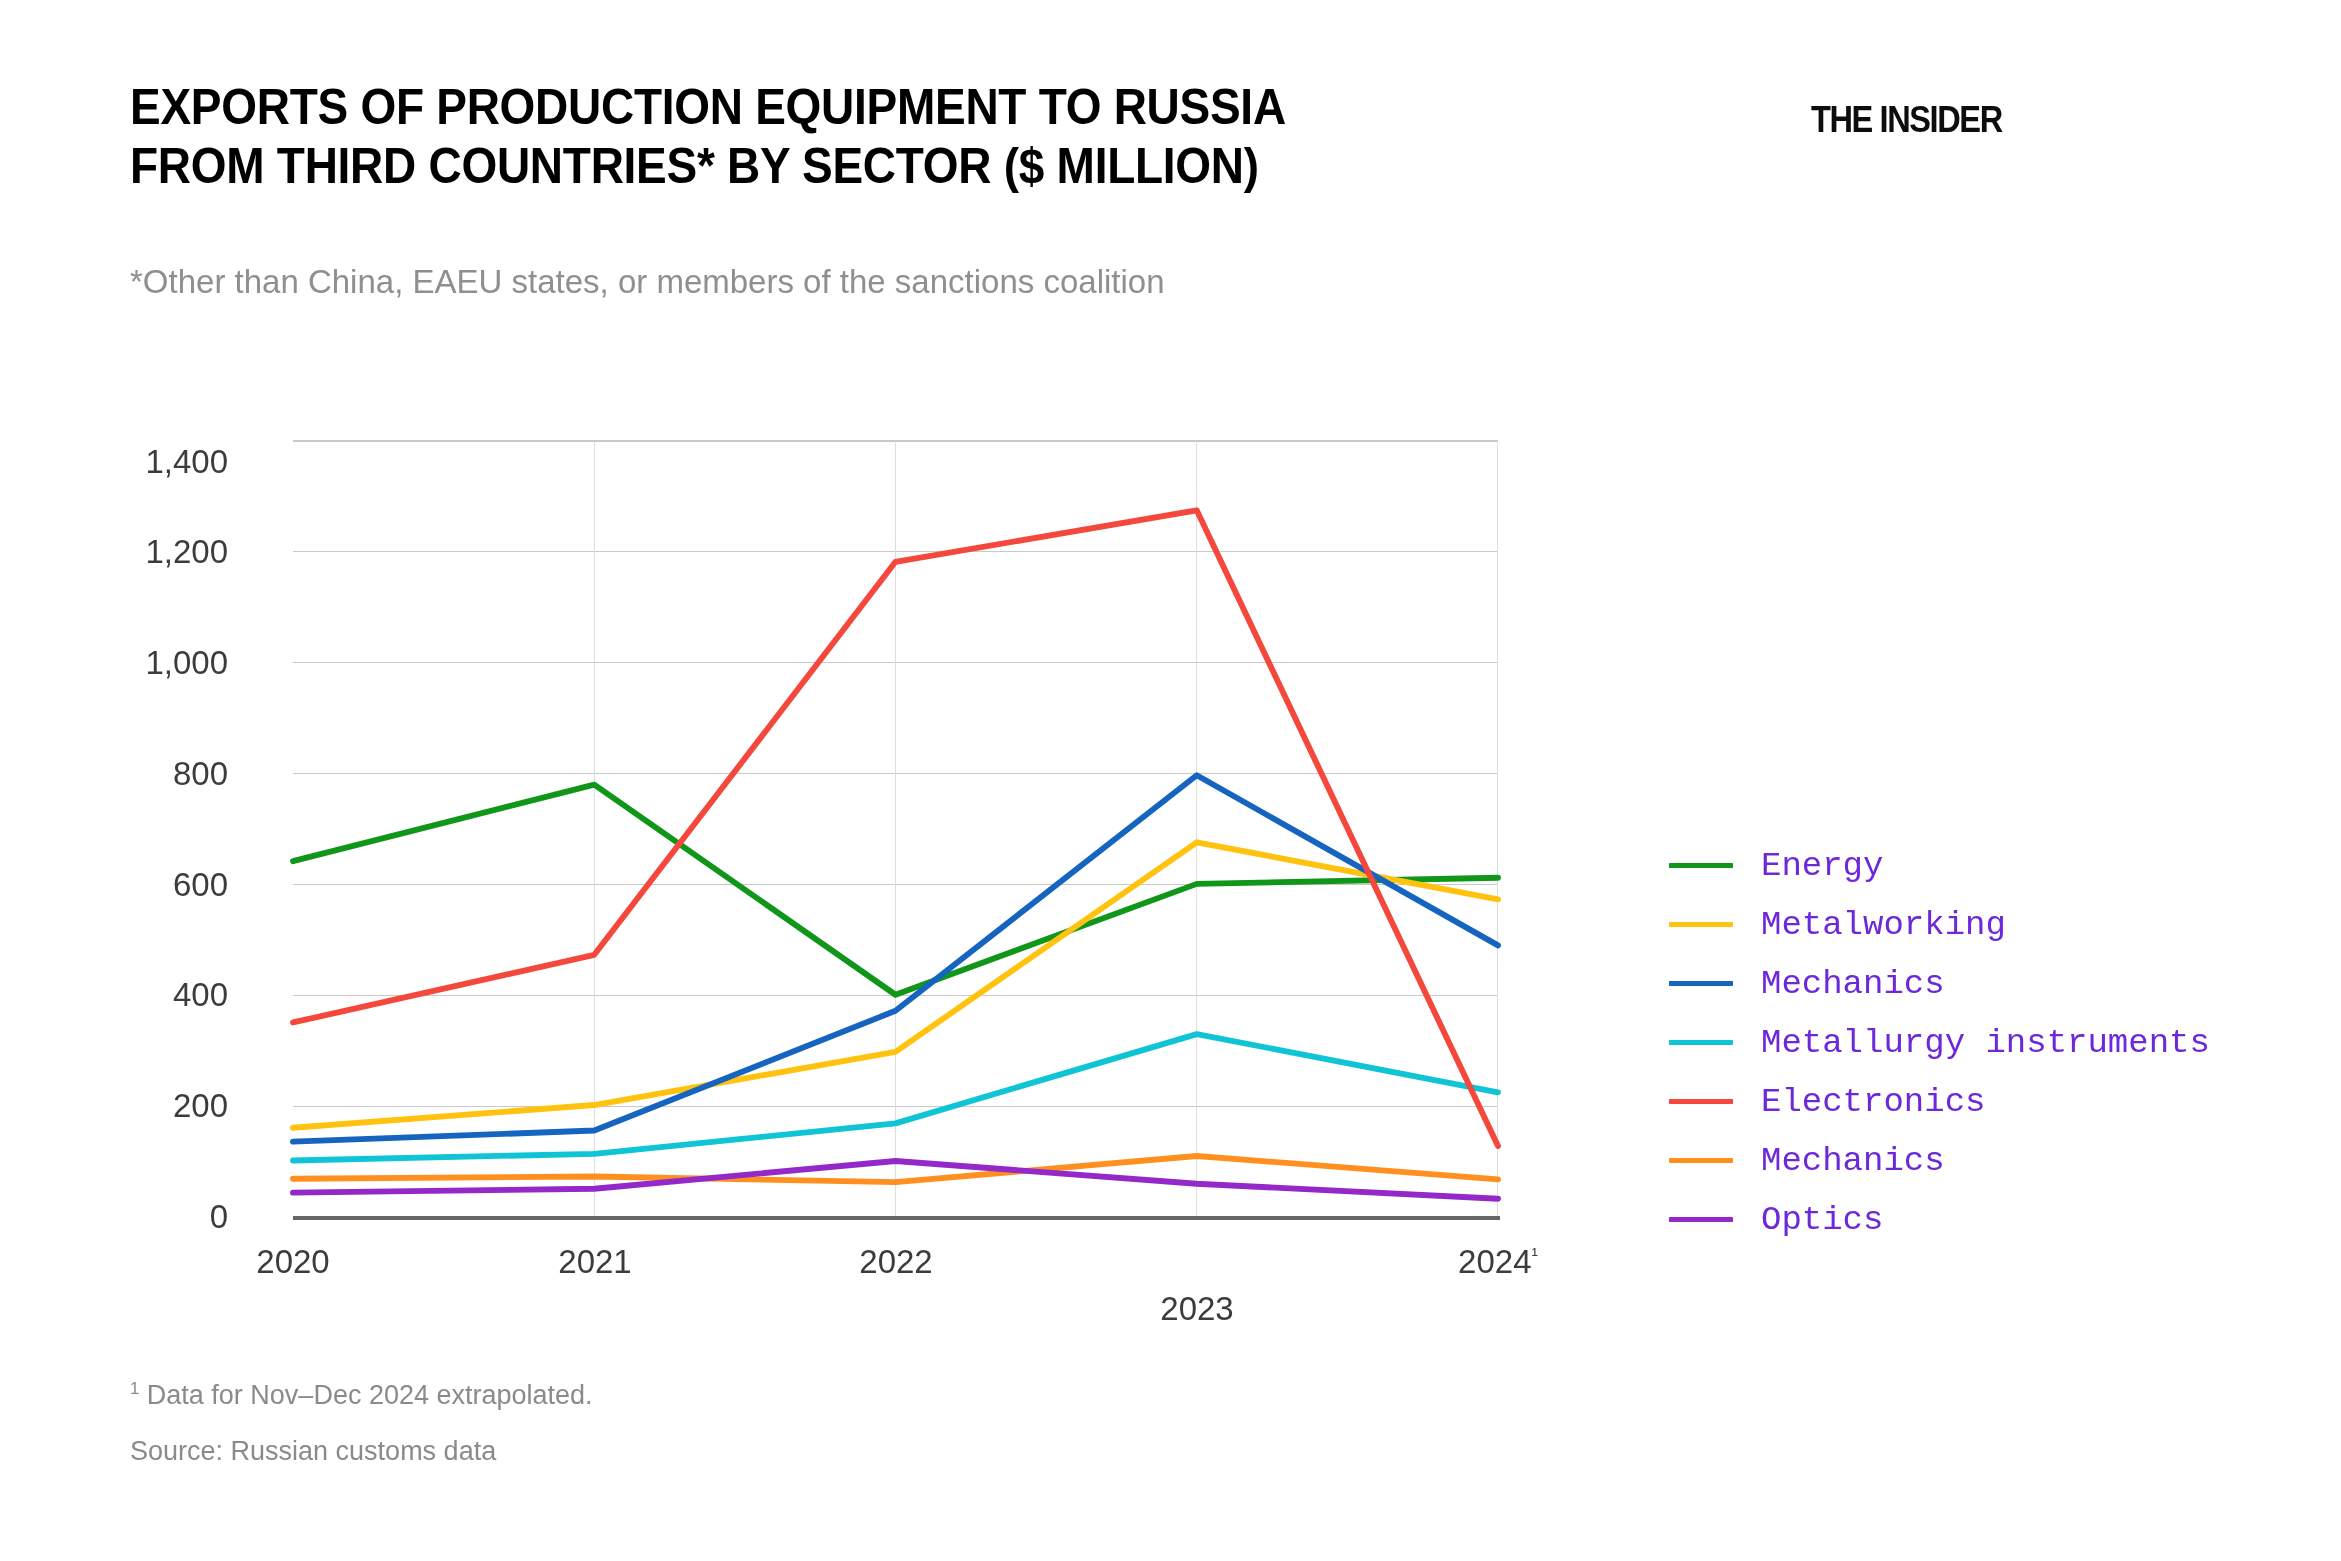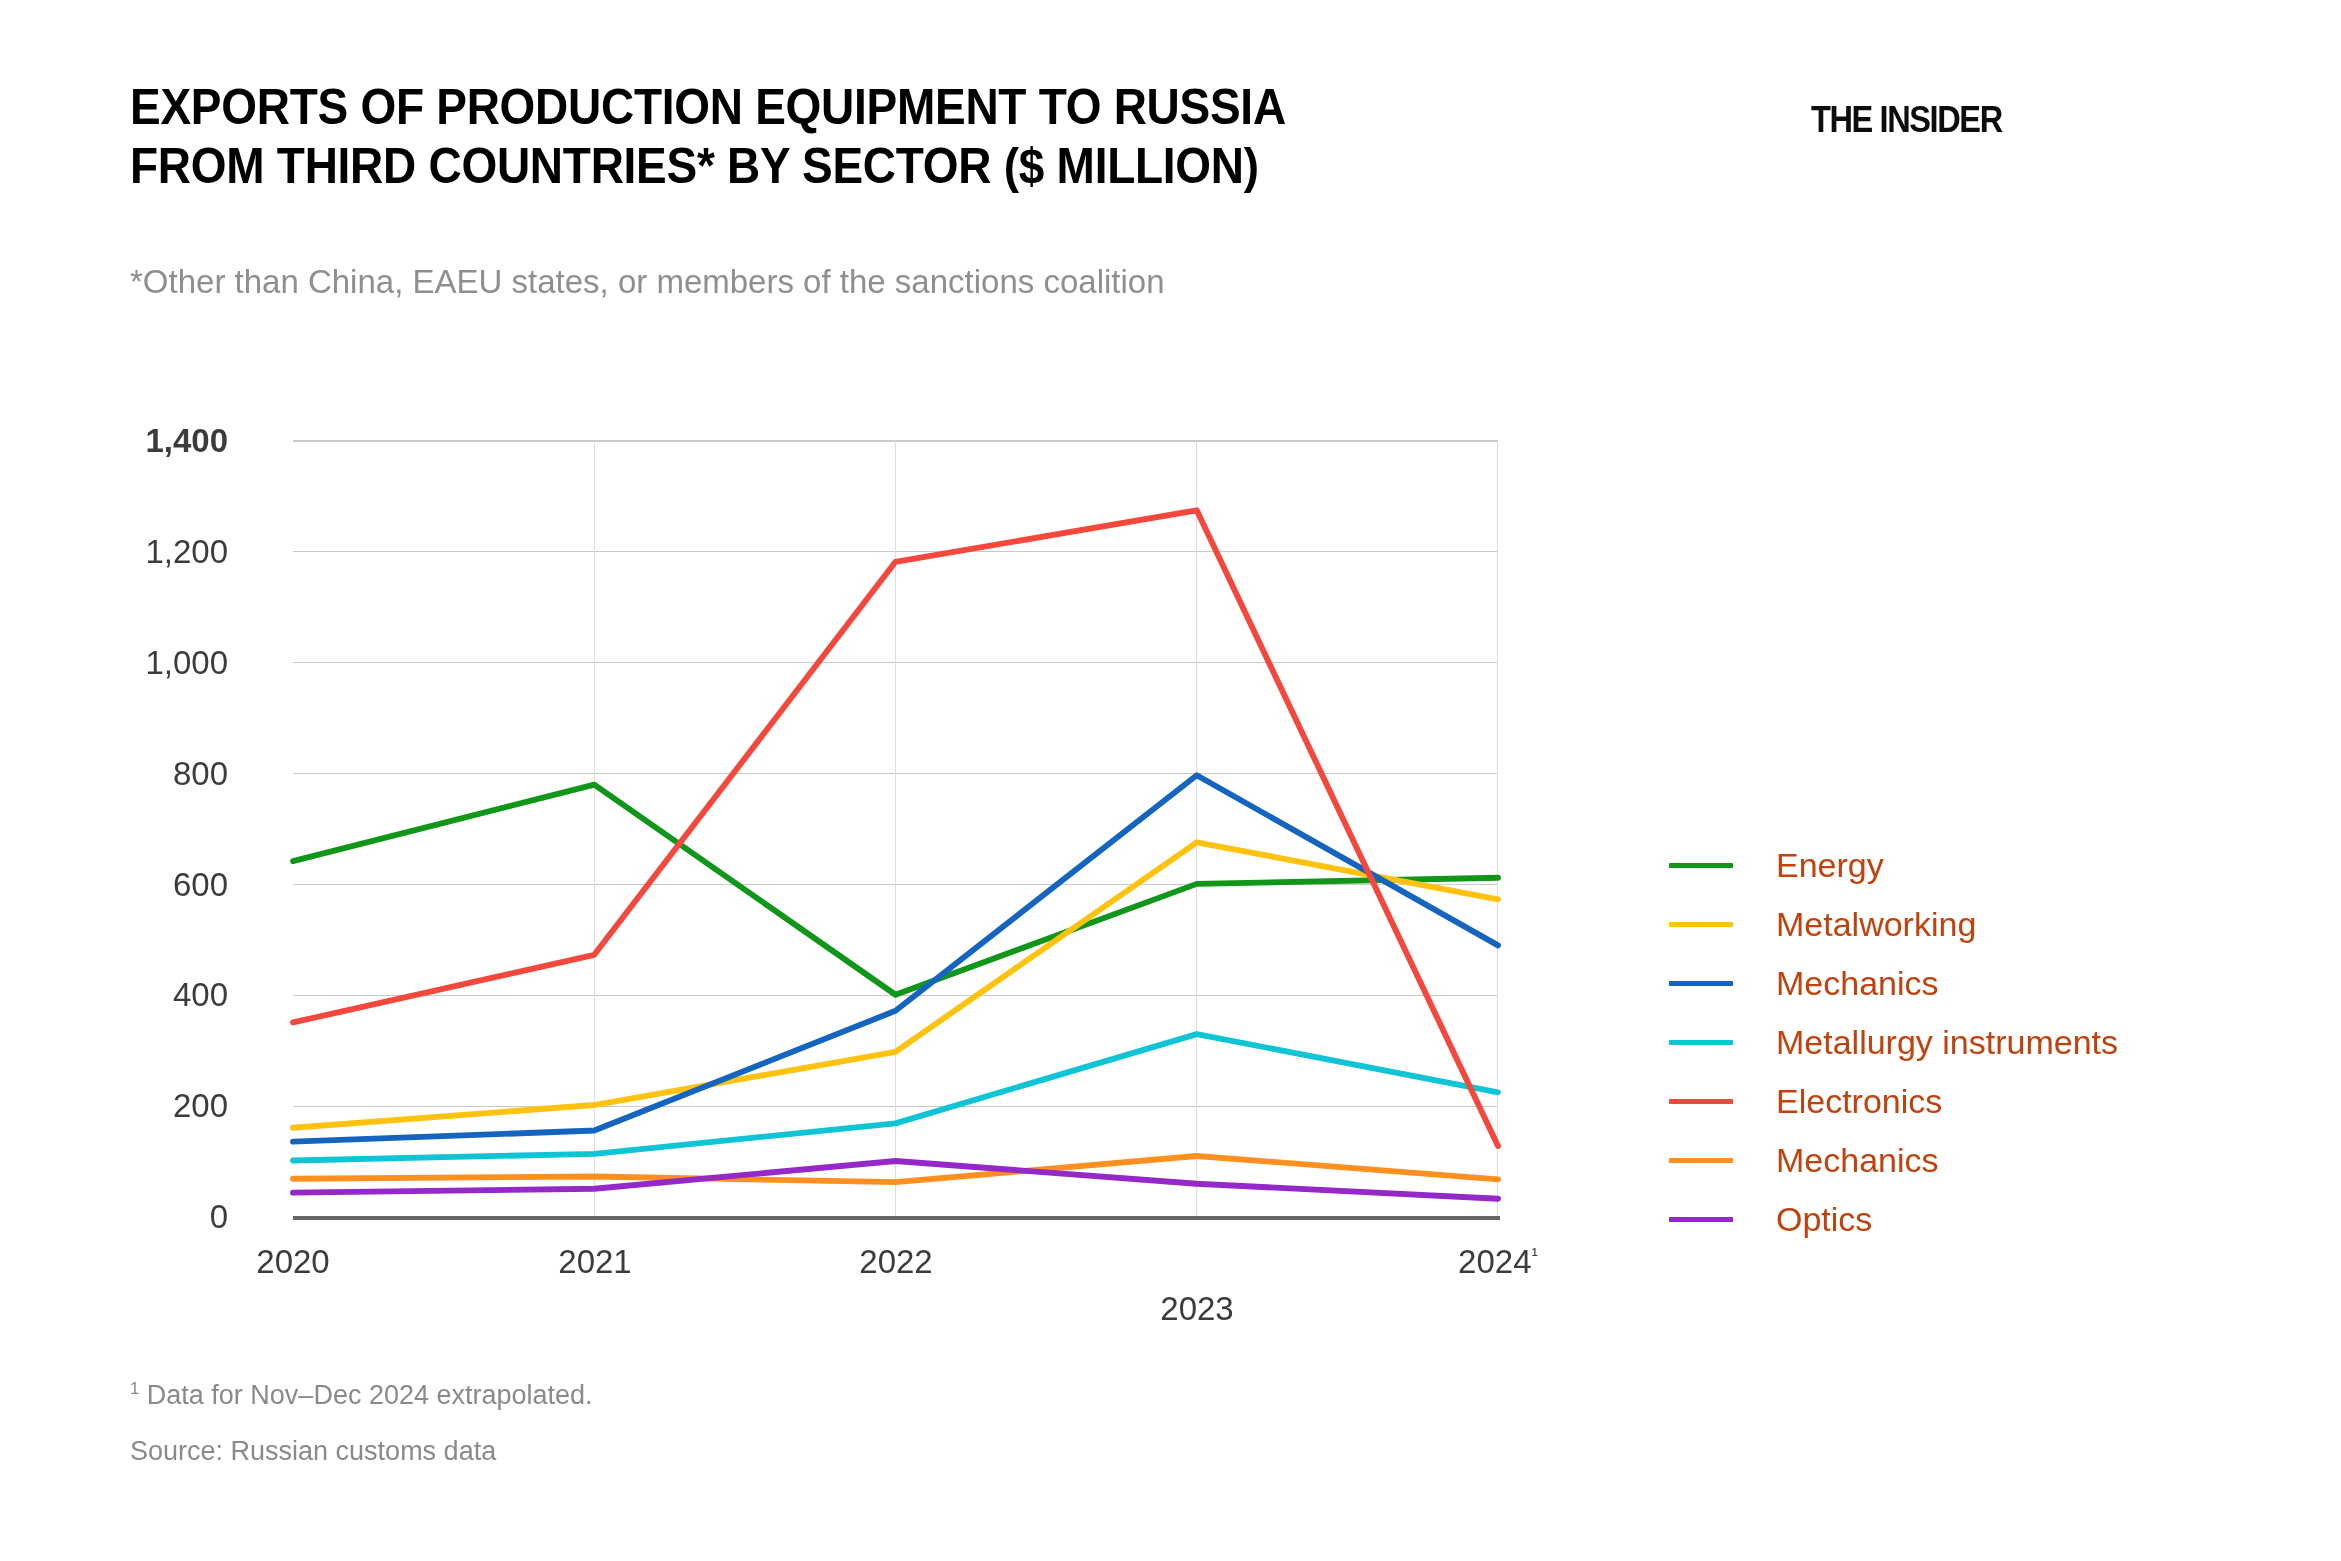--- a/index.html
+++ b/index.html
@@ -139,24 +139,25 @@
     align-items: center;
     height: 59px;
   }
   .legend-swatch {
     width: 64px;
     height: 5.9px;
     border-radius: 0.7px;
     flex: 0 0 auto;
   }
   .legend-label {
-    margin-left: 43px;
+    margin-left: 28px;
     font-size: 34px;
-    color: #c2410c;
-    white-space: nowrap;
+    color: #6d28d9;
+    white-space: nowrap;
+    font-family: Liberation Mono, monospace;
   }
 
   
   #footnotes {
     position: absolute;
     left: 130px;
     top: 1379px;
   }
   .footnote {
     font-size: 27px;
@@ -206,21 +207,21 @@
       <polyline points="0.00,1134.20 463.00,1130.79 926.00,1139.32 1389.00,1099.26 1852.00,1135.05" fill="none" stroke="#FF9020" stroke-width="9" stroke-linejoin="round" stroke-linecap="round"></polyline>
       <polyline points="0.00,1155.51 463.00,1149.54 926.00,1106.93 1389.00,1141.87 1852.00,1164.88" fill="none" stroke="#9428C8" stroke-width="9" stroke-linejoin="round" stroke-linecap="round"></polyline>
     </svg>
 <div class="ytick" style="top: 1217px;">0</div>
     <div class="ytick" style="top: 1106px; margin-left: 24px;">200</div>
     <div class="ytick" style="top: 995px;">400</div>
     <div class="ytick" style="top: 885px;">600</div>
     <div class="ytick" style="top: 774px;">800</div>
     <div class="ytick" style="top: 663px;">1,000</div>
     <div class="ytick" style="top: 552px;">1,200</div>
-    <div class="ytick" style="top: 441px; font-weight: bold;">1,400</div>
+    <div class="ytick" style="top: 462px;">1,400</div>
     <div class="xtick" style="left: 293px;">2020</div>
     <div class="xtick" style="left: 595px;">2021</div>
     <div class="xtick" style="left: 896px;">2022</div>
     <div class="xtick" style="left: 1197px; margin-top: 47px;">2023</div>
     <div class="xtick" style="left: 1498px;">2024<sup>¹</sup></div>
   </div>
 
 <div id="legend">
     <div class="legend-row">
       <span class="legend-swatch" style="background: rgb(16, 150, 24);"></span>

